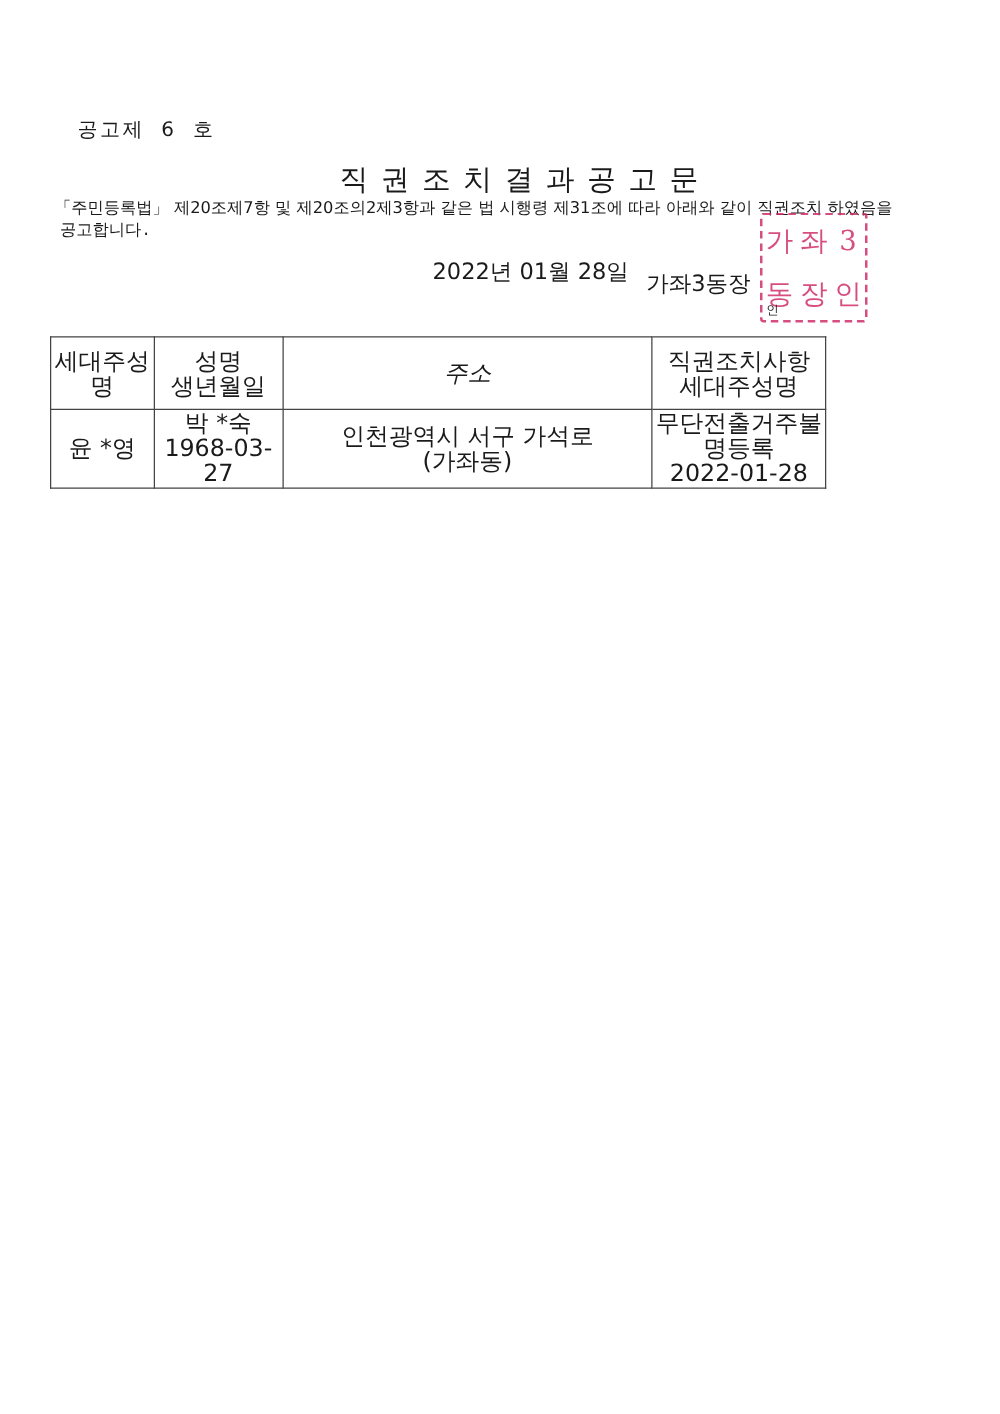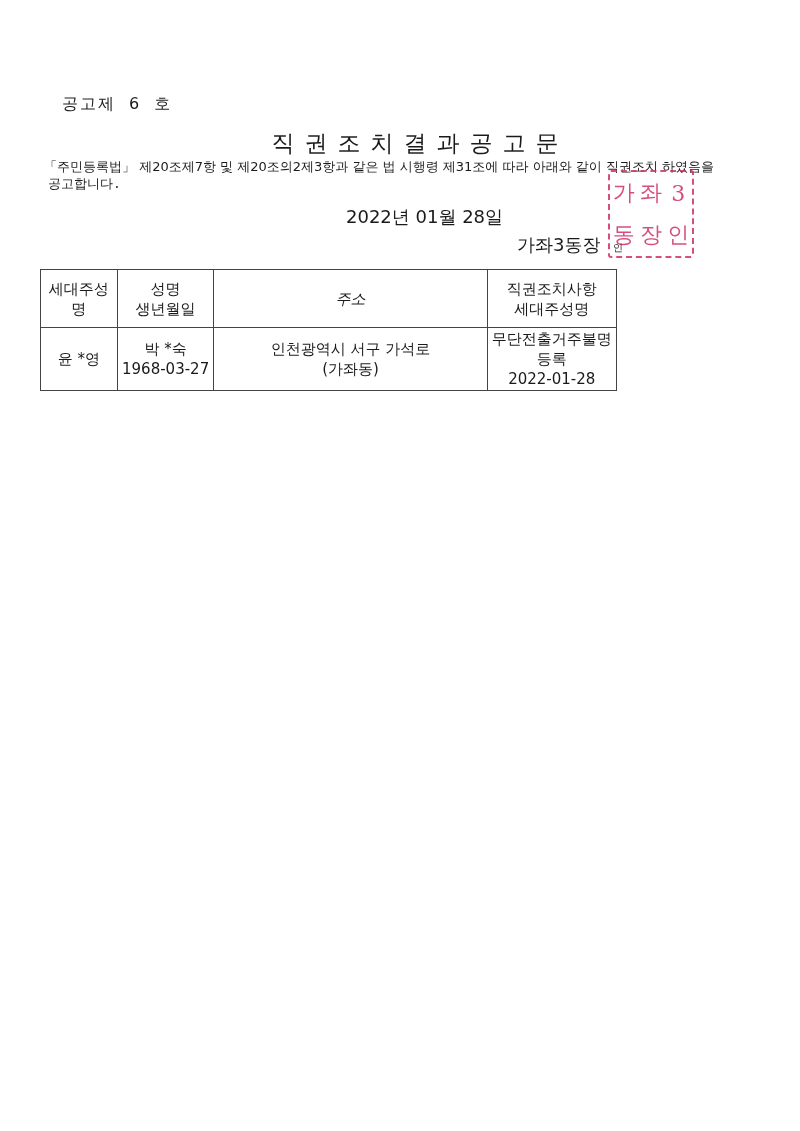--- a/index.html
+++ b/index.html
@@ -5,30 +5,30 @@
     html, body { margin:0; padding:0; }
     body {
       width:800px; height:1131px; background:#ffffff; position:relative; overflow:hidden;
       font-family:"DejaVu Sans", "Liberation Sans", sans-serif; color:#1a1a1a;
     }
     .abs { position:absolute; }
     .notice-no { left:62px; top:94px; font-size:16px; letter-spacing:2px; word-spacing:6px; }
     .title { left:0; right:0; top:106px; text-align:center; font-size:23px; letter-spacing:10px; padding-left:40px;margin-top:22px; }
     .body-text { left:44px; top:158px; width:730px; font-size:13px; line-height:18px; }
     .date { left:346px; top:205px; font-size:18px; }
-    .issuer { left:517px; top:233px; font-size:18px; }
+    .issuer { left:517px; top:215px; font-size:18px; }
     .seal-mark { left:613px; top:241px; font-size:10px; }
     .seal {
       left:608px; top:170px; width:86px; height:88px; border:2px dashed #d0306a; border-radius:3px;
       color:#d0306a; box-sizing:border-box;
       display:grid; grid-template-columns:1fr 1fr 1fr; grid-template-rows:1fr 1fr; align-items:center; justify-items:center;
       font-size:22px; font-family:"DejaVu Serif", serif; opacity:0.85;
     }
     table.result {
-      position:absolute; left:40px; top:269px; width:577px; border-collapse:collapse; font-size:15px;
+      position:absolute; left:40px; top:269px; width:621px; border-collapse:collapse; font-size:19px;
     }
     table.result td, table.result th {
       border:1.5px solid #444; text-align:center; vertical-align:middle; font-weight:normal; line-height:20px;
     }
     table.result th { height:55px; }
     table.result td { height:55px; }
     .col1 { width:94px; } .col2 { width:111px; } .col3 { width:356px;font-style:italic; } .col4 { width:155px;margin-left:43px; }
   </style>
 </head>
 <body>

